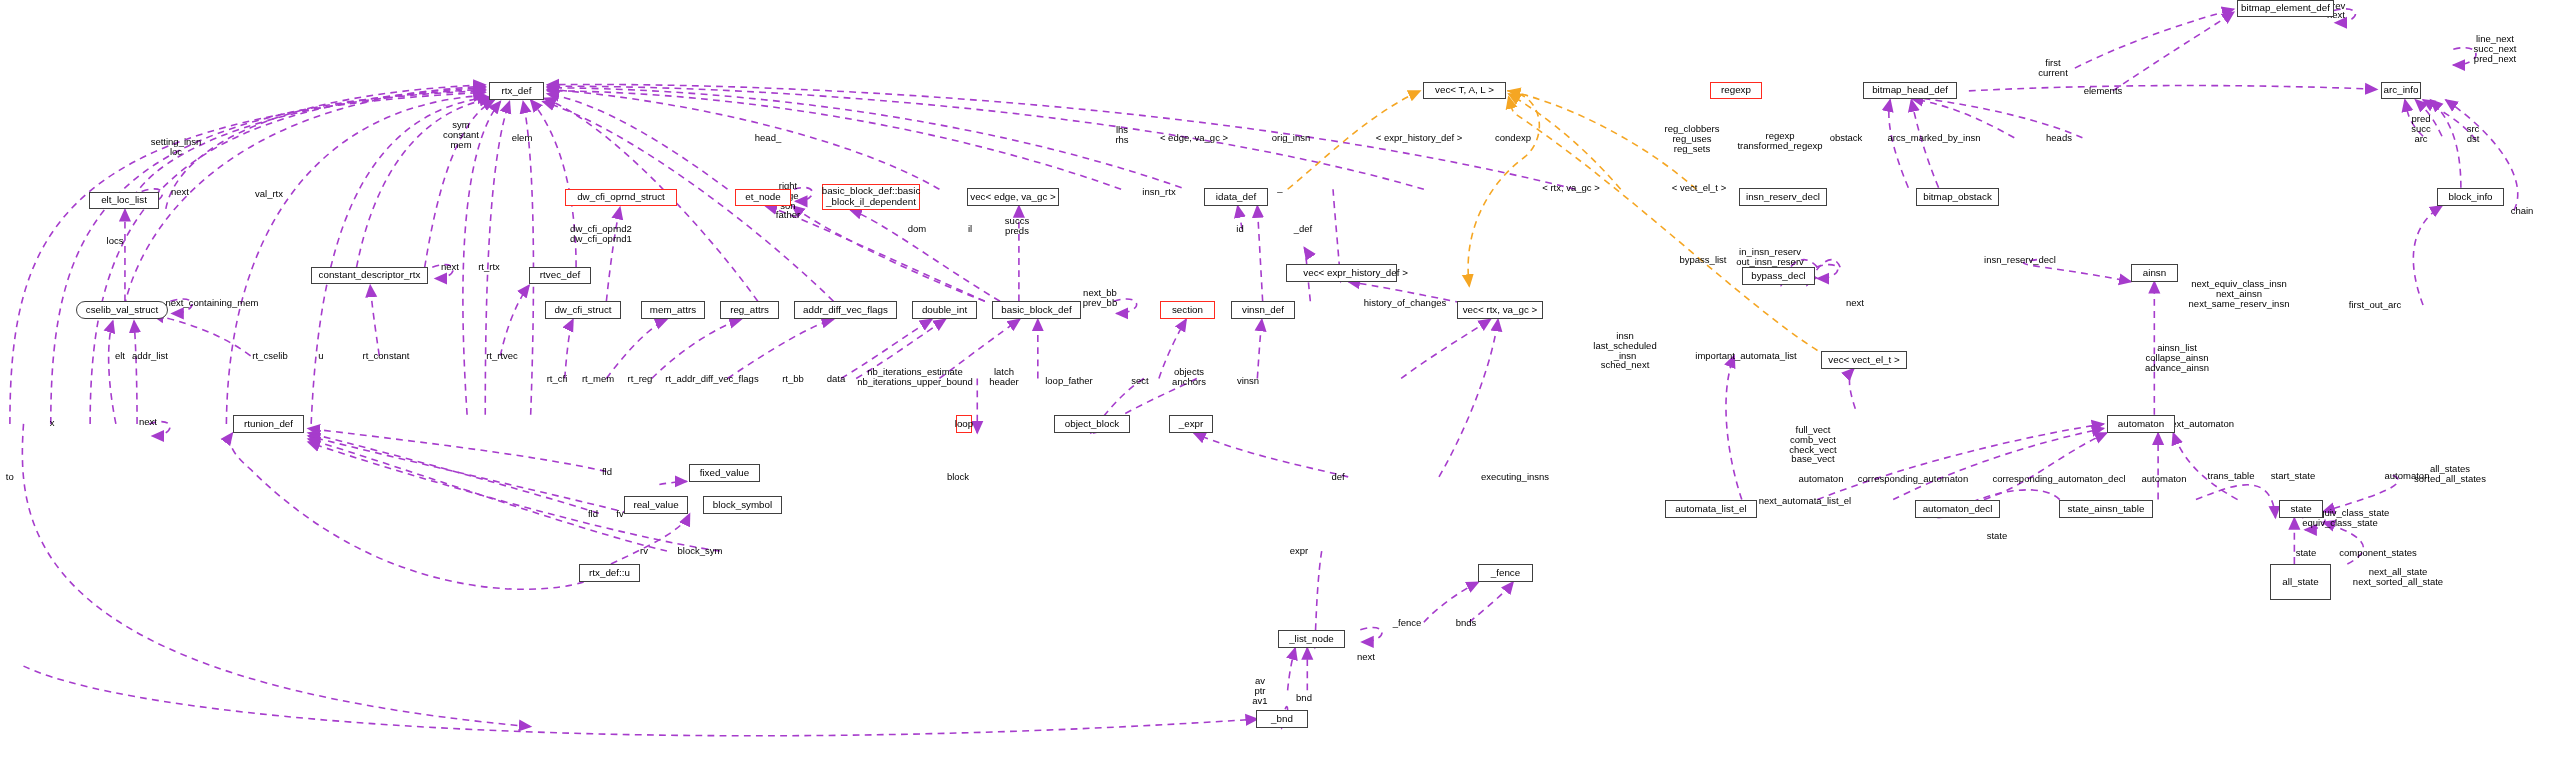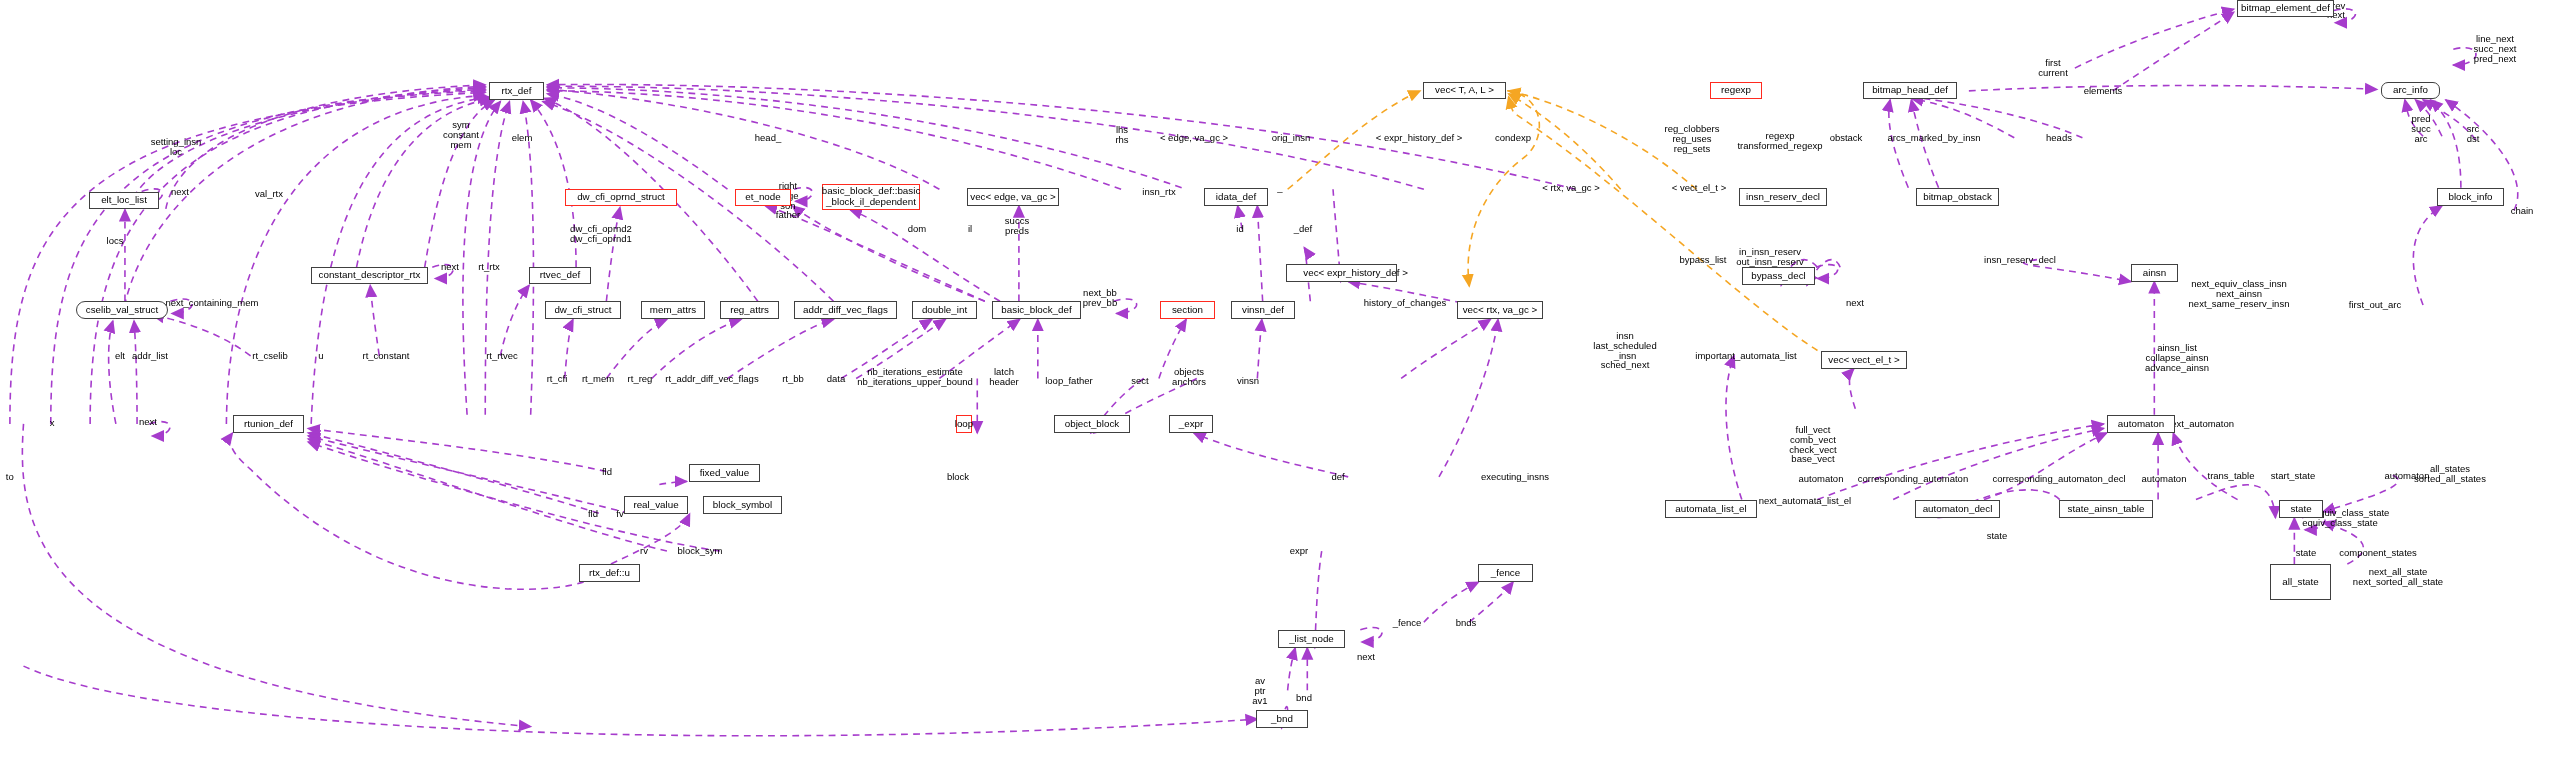--- a/index.html
+++ b/index.html
@@ -206,21 +206,21 @@
       <path d="M2140,250 C2080,180 2020,140 1992,124"></path>
       <path d="M2240,250 C2160,180 2060,135 1992,120"></path>
       <path d="M2400,463 C2300,400 2150,250 2000,150 C1996,146 1994,136 1992,128"></path>
     </g>
   </svg>
 <div class="node" style="left: 2237px; top: 0px; width: 97px; height: 16.7px;">bitmap_element_def</div>
     <div class="node thick" style="left: 489px; top: 82px; width: 55px; height: 18px;">rtx_def</div>
     <div class="node" style="left: 1423px; top: 82px; width: 83px; height: 16.7px;">vec&lt; T, A, L &gt;</div>
     <div class="node red" style="left: 1710px; top: 82px; width: 52px; height: 16.7px;">regexp</div>
     <div class="node" style="left: 1863px; top: 82px; width: 94px; height: 16.7px;">bitmap_head_def</div>
-    <div class="node" style="left: 2381px; top: 82px; width: 59px; height: 16.7px; border-radius: 7px;">arc_info</div>
+    <div class="node" style="left: 2381px; top: 82px; width: 40px; height: 16.7px;">arc_info</div>
     <div class="node" style="left: 89px; top: 192px; width: 70px; height: 16.7px;">elt_loc_list</div>
     <div class="node red" style="left: 565px; top: 189px; width: 112px; height: 16.7px;">dw_cfi_oprnd_struct</div>
     <div class="node red" style="left: 735px; top: 189px; width: 56px; height: 16.7px;">et_node</div>
     <div class="node red" style="left: 822px; top: 184px; width: 98px; height: 26px;">basic_block_def::basic
 _block_il_dependent</div>
     <div class="node" style="left: 967px; top: 188px; width: 92px; height: 18px;">vec&lt; edge, va_gc &gt;</div>
     <div class="node" style="left: 1204px; top: 188px; width: 64px; height: 18px;">idata_def</div>
     <div class="node" style="left: 1739px; top: 188px; width: 88px; height: 18px;">insn_reserv_decl</div>
     <div class="node" style="left: 1916px; top: 188px; width: 83px; height: 18px;">bitmap_obstack</div>
     <div class="node" style="left: 2437px; top: 188px; width: 67px; height: 18px;">block_info</div>

